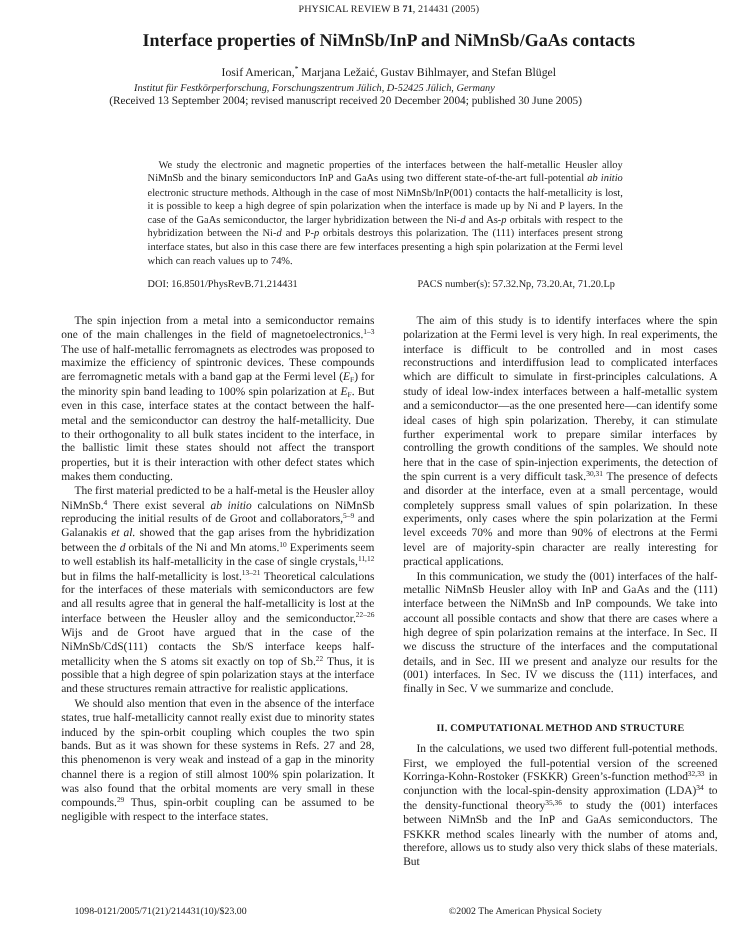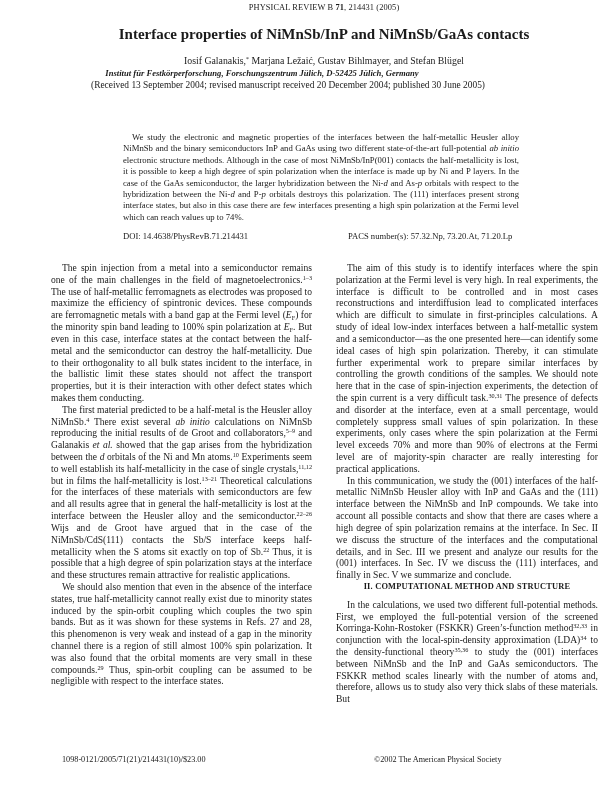--- a/index.html
+++ b/index.html
@@ -4,54 +4,54 @@
 <style>
   html, body { margin: 0; padding: 0; background: #ffffff; }
   body { width: 612px; height: 792px; position: relative; overflow: hidden;
          font-family: "Liberation Serif", "DejaVu Serif", serif; color: #1a1a1a; }
   .abs { position: absolute; padding-left: 18px; }
   .center { text-align: center; }
   #running-head { top: 3px; left: 0; width: 612px; font-size: 8.4px; letter-spacing: 0.1px; }
   #running-head b { font-weight: bold; }
   #title { top: 26px; left: 0; width: 612px; font-size: 15px; font-weight: bold; }
   #authors { top: 55px; left: 0; width: 612px; font-size: 9.8px; }
-  #affil { top: 68px; left: 0; width: 488px; font-size: 8.6px; font-style: italic; font-weight: bold; }
+  #affil { top: 68px; left: 0; width: 488px; font-size: 8.6px; font-style: italic; }
   #received { top: 80px; left: 0; width: 540px; font-size: 9.4px; }
   #abstract { top: 132px; left: 105px; width: 396px; font-size: 8.7px; line-height: 11.4px; text-align: justify; text-indent: 9px; }
   #doi { top: 231px; left: 105px; font-size: 8.6px; }
   #pacs { top: 231px; left: 330px; font-size: 8.6px; }
   .col { font-size: 9.55px; line-height: 11.82px; text-align: justify; hyphens: manual; }
   .col p { margin: 0; text-indent: 11px; }
   #col-left { top: 262px; left: 33px; width: 261px; }
   #col-right { top: 262px; left: 318px; width: 262px; }
   .sec-head { text-align: center; font-weight: bold; font-size: 8.4px; letter-spacing: 0.2px; text-indent: 0 !important; margin: 0 0 6px 0; }
-  #col-right .sec-head { margin-bottom: 6px; }
+  #col-right .sec-head { margin-top: 20px; margin-bottom: 6px; }
   sup { font-size: 6.2px; line-height: 0; vertical-align: 3.5px; }
   sub { font-size: 6.2px; line-height: 0; vertical-align: -1.5px; }
   i { font-style: italic; }
   #footer-left { top: 755px; left: 44px; font-size: 8.2px; }
   #footer-center { top: 795px; left: 247px; font-size: 14px; }
   #footer-right { top: 755px; left: 356px; font-size: 8.2px; }
 </style>
 </head>
 <body>
 
 <div class="abs center" id="running-head"><span>PHYSICAL REVIEW B </span><b>71</b><span>, 214431 (2005)</span></div>
 
 <div class="abs center" id="title">Interface properties of NiMnSb/InP and NiMnSb/GaAs contacts</div>
 
-<div class="abs center" id="authors"><span>Iosif Galanakis,</span><sup>*</sup><span> Marjana Ležaić, Gustav Bihlmayer, and Stefan Blügel</span></div>
+<div class="abs center" id="authors"><span>Iosif American,</span><sup>*</sup><span> Marjana Ležaić, Gustav Bihlmayer, and Stefan Blügel</span></div>
 
 <div class="abs center" id="affil">Institut für Festkörperforschung, Forschungszentrum Jülich, D-52425 Jülich, Germany</div>
 
 <div class="abs center" id="received">(Received 13 September 2004; revised manuscript received 20 December 2004; published 30 June 2005)</div>
 
 <div class="abs" id="abstract"><span>We study the electronic and magnetic properties of the interfaces between the half-metallic Heusler alloy NiMnSb and the binary semiconductors InP and GaAs using two different state-of-the-art full-potential </span><i>ab initio</i><span> electronic structure methods. Although in the case of most NiMnSb/InP(001) contacts the half-metallicity is lost, it is possible to keep a high degree of spin polarization when the interface is made up by Ni and P layers. In the case of the GaAs semiconductor, the larger hybridization between the Ni-</span><i>d</i><span> and As-</span><i>p</i><span> orbitals with respect to the hybridization between the Ni-</span><i>d</i><span> and P-</span><i>p</i><span> orbitals destroys this polarization. The (111) interfaces present strong interface states, but also in this case there are few interfaces presenting a high spin polarization at the Fermi level which can reach values up to 74%.</span></div>
 
-<div class="abs" id="doi">DOI: 14.4638/PhysRevB.71.214431</div>
+<div class="abs" id="doi">DOI: 16.8501/PhysRevB.71.214431</div>
 <div class="abs" id="pacs">PACS number(s): 57.32.Np, 73.20.At, 71.20.Lp</div>
 
 <div class="abs col" id="col-left">
   <p><span>The spin injection from a metal into a semiconductor remains one of the main challenges in the field of magnetoelectronics.</span><sup>1–3</sup><span> The use of half-metallic ferromagnets as electrodes was proposed to maximize the efficiency of spintronic devices. These compounds are ferromagnetic metals with a band gap at the Fermi level (</span><i>E</i><sub>F</sub><span>) for the minority spin band leading to 100% spin polarization at </span><i>E</i><sub>F</sub><span>. But even in this case, interface states at the contact between the half-metal and the semiconductor can destroy the half-metallicity. Due to their orthogonality to all bulk states incident to the interface, in the ballistic limit these states should not affect the transport properties, but it is their interaction with other defect states which makes them conducting.</span></p>
   <p><span>The first material predicted to be a half-metal is the Heusler alloy NiMnSb.</span><sup>4</sup><span> There exist several </span><i>ab initio</i><span> calculations on NiMnSb reproducing the initial results of de Groot and collaborators,</span><sup>5–9</sup><span> and Galanakis </span><i>et al.</i><span> showed that the gap arises from the hybridization between the </span><i>d</i><span> orbitals of the Ni and Mn atoms.</span><sup>10</sup><span> Experiments seem to well establish its half-metallicity in the case of single crystals,</span><sup>11,12</sup><span> but in films the half-metallicity is lost.</span><sup>13–21</sup><span> Theoretical calculations for the interfaces of these materials with semiconductors are few and all results agree that in general the half-metallicity is lost at the interface between the Heusler alloy and the semiconductor.</span><sup>22–26</sup><span> Wijs and de Groot have argued that in the case of the NiMnSb/CdS(111) contacts the Sb/S interface keeps half-metallicity when the S atoms sit exactly on top of Sb.</span><sup>22</sup><span> Thus, it is possible that a high degree of spin polarization stays at the interface and these structures remain attractive for realistic applications.</span></p>
   <p><span>We should also mention that even in the absence of the interface states, true half-metallicity cannot really exist due to minority states induced by the spin-orbit coupling which couples the two spin bands. But as it was shown for these systems in Refs. 27 and 28, this phenomenon is very weak and instead of a gap in the minority channel there is a region of still almost 100% spin polarization. It was also found that the orbital moments are very small in these compounds.</span><sup>29</sup><span> Thus, spin-orbit coupling can be assumed to be negligible with respect to the interface states.</span></p>
 </div>
 
 <div class="abs col" id="col-right">
   <p><span>The aim of this study is to identify interfaces where the spin polarization at the Fermi level is very high. In real experiments, the interface is difficult to be controlled and in most cases reconstructions and interdiffusion lead to complicated interfaces which are difficult to simulate in first-principles calculations. A study of ideal low-index interfaces between a half-metallic system and a semiconductor—as the one presented here—can identify some ideal cases of high spin polarization. Thereby, it can stimulate further experimental work to prepare similar interfaces by controlling the growth conditions of the samples. We should note here that in the case of spin-injection experiments, the detection of the spin current is a very difficult task.</span><sup>30,31</sup><span> The presence of defects and disorder at the interface, even at a small percentage, would completely suppress small values of spin polarization. In these experiments, only cases where the spin polarization at the Fermi level exceeds 70% and more than 90% of electrons at the Fermi level are of majority-spin character are really interesting for practical applications.</span></p>

